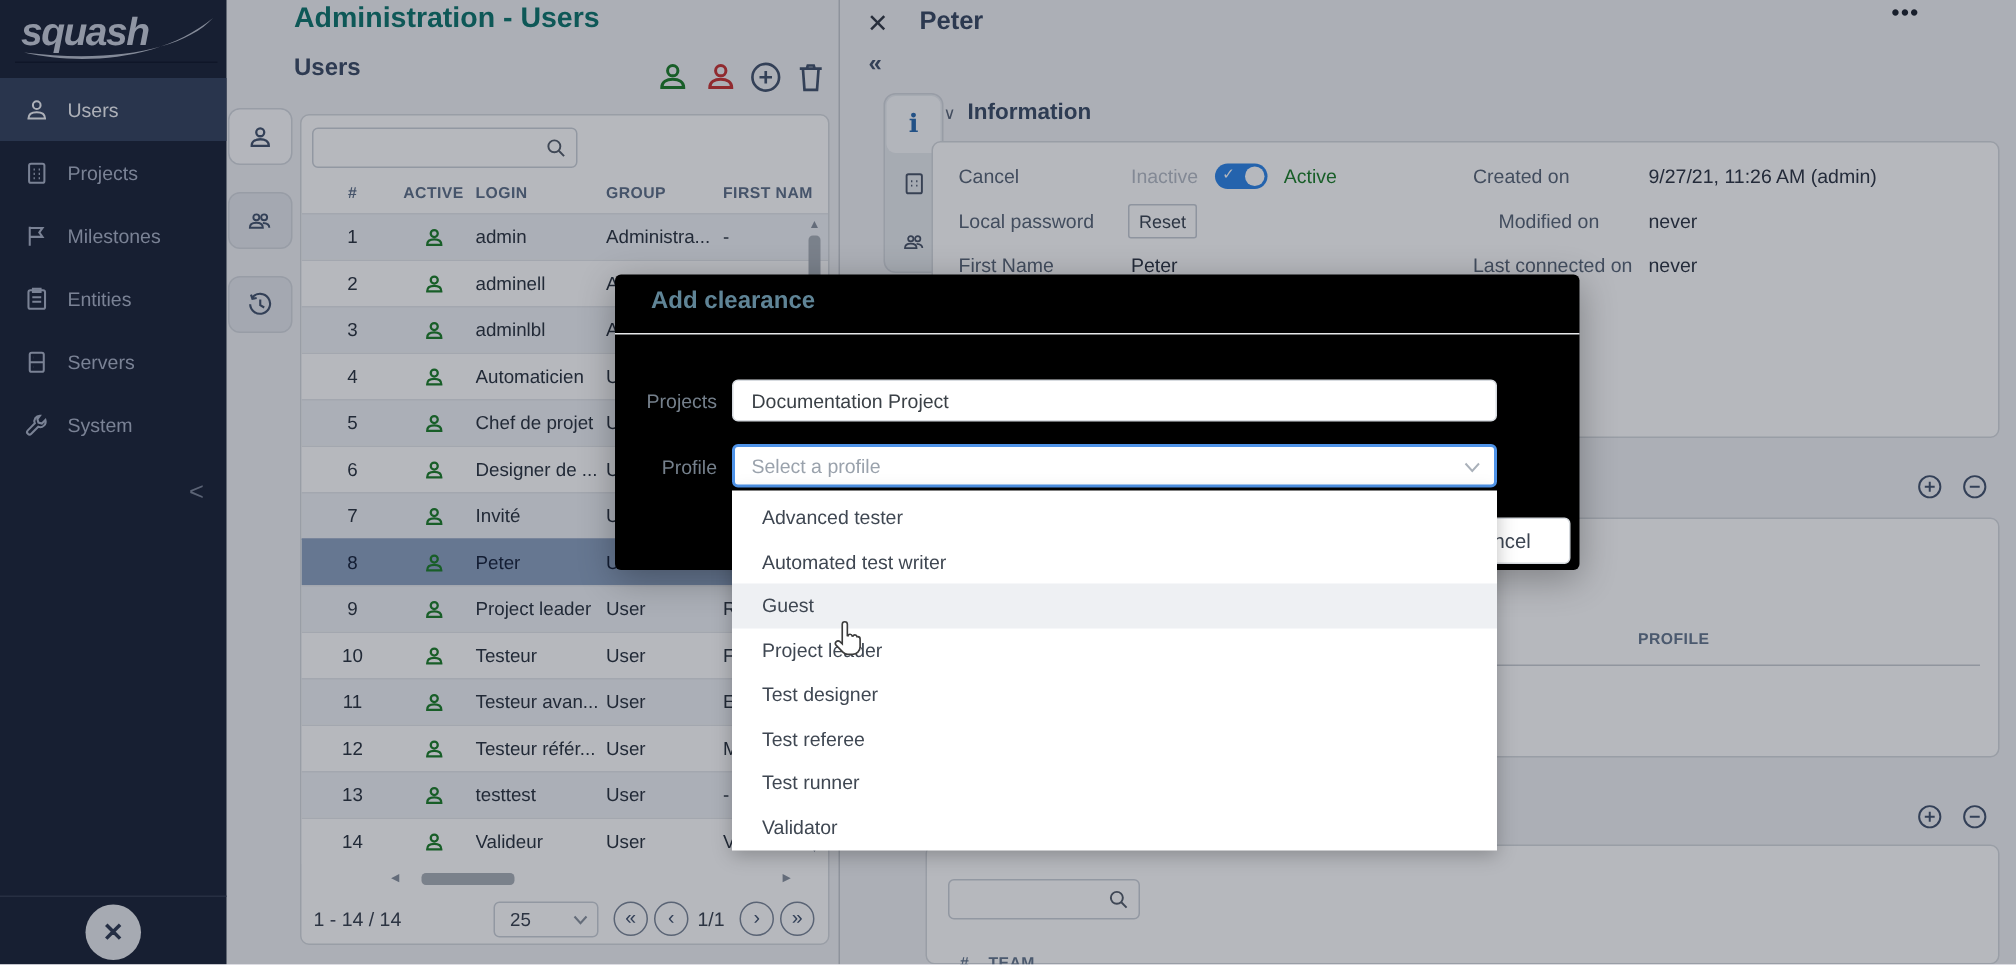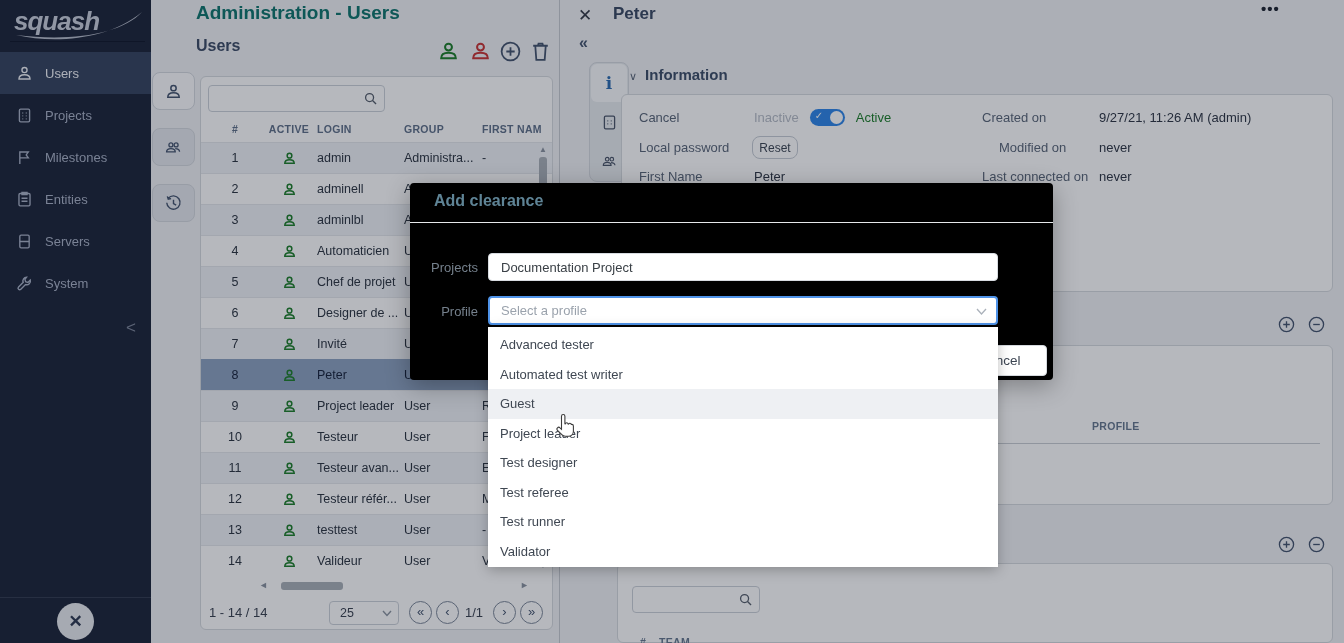--- a/index.html
+++ b/index.html
@@ -94,21 +94,21 @@
     border:1px solid #d6dade; border-radius:6px; }
   .ilabel { position:absolute; font-size:13px; color:#5a6678; }
   .ivalue { position:absolute; font-size:13px; color:#2e3644; }
   .status-flex { position:absolute; left:132px; top:14px; display:flex; align-items:center; gap:11px; }
   .inactive-t { font-size:13px; color:#b6bcc6; }
   .active-t { font-size:13px; color:#1d7e2a; }
   .toggle { position:relative; width:35px; height:17px; background:#2f86e8; border-radius:9px; cursor:pointer; }
   .toggle .check { position:absolute; left:5px; top:1px; color:#fff; font-size:10px; }
   .toggle .knob { position:absolute; right:2px; top:2px; width:13px; height:13px; background:#fff; border-radius:50%; }
   .reset-btn { position:absolute; left:130px; top:41px; width:46px; height:23px; border:1px solid #c6ccd4;
-    border-radius:8px; background:#fff; font-size:12px; color:#3c4552; cursor:pointer;
+    border-radius:2px; background:#fff; font-size:12px; color:#3c4552; cursor:pointer;
     font-family:"Liberation Sans",sans-serif; }
   .pm-icons { position:absolute; display:flex; gap:13px; }
   .pm-icons svg { width:17px; height:17px; cursor:pointer; }
   .ccard { position:absolute; left:61px; top:345px; width:712px; height:160px; background:#fff;
     border:1px solid #d6dade; border-radius:6px; }
   .col-head { position:absolute; font-size:10.5px; font-weight:bold; color:#66788f; letter-spacing:0.3px; }
   .ccard .divider { position:absolute; left:12px; top:97px; width:686px; border-top:1px solid #c9cdd3; }
   .teamcard { position:absolute; left:57px; top:563px; width:716px; height:80px; background:#fff;
     border:1px solid #d6dade; border-radius:6px; }
   .tm-search { position:absolute; left:14px; top:22px; width:128px; height:27px; border:1px solid #ccd1d8;
@@ -130,21 +130,21 @@
     font-size:13px; color:#3a4046; font-family:"Liberation Sans",sans-serif; }
   .m-select { position:absolute; left:78px; top:113px; width:510px; height:29px; border:2px solid #4f93e8;
     border-radius:4px; background:#fff; cursor:pointer; }
   .m-select .ph { position:absolute; left:11px; top:5px; font-size:13px; color:#9aa2ac; }
   .m-select svg { position:absolute; right:9px; top:10px; }
   .m-cancel { position:absolute; left:542px; top:162px; width:95px; height:31px; border:1px solid #d5d9de;
     border-radius:4px; background:#fff; font-size:13.5px; color:#3c4552; cursor:pointer;
     font-family:"Liberation Sans",sans-serif; }
   .dropdown { position:absolute; left:488px; top:327px; width:510px; height:240px; background:#fff; z-index:70;
     box-shadow:0 3px 12px rgba(0,0,0,0.25); padding-top:3px; }
-  .opt { height:29.5px; line-height:29.5px; padding-left:12px; font-size:13px; color:#3f4752; cursor:pointer;
+  .opt { height:29.5px; line-height:29.5px; padding-left:20px; font-size:13px; color:#3f4752; cursor:pointer;
     white-space:nowrap; }
   .opt.hl { background:#eef0f3; }
   .cursor-ptr { position:absolute; left:556px; top:413px; z-index:80; }
 </style>
 </head>
 <body>
 
 <div class="screen">
 
   <aside class="sidebar">

